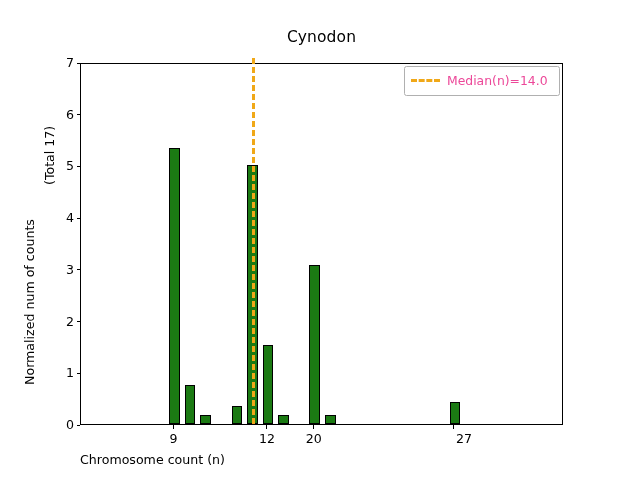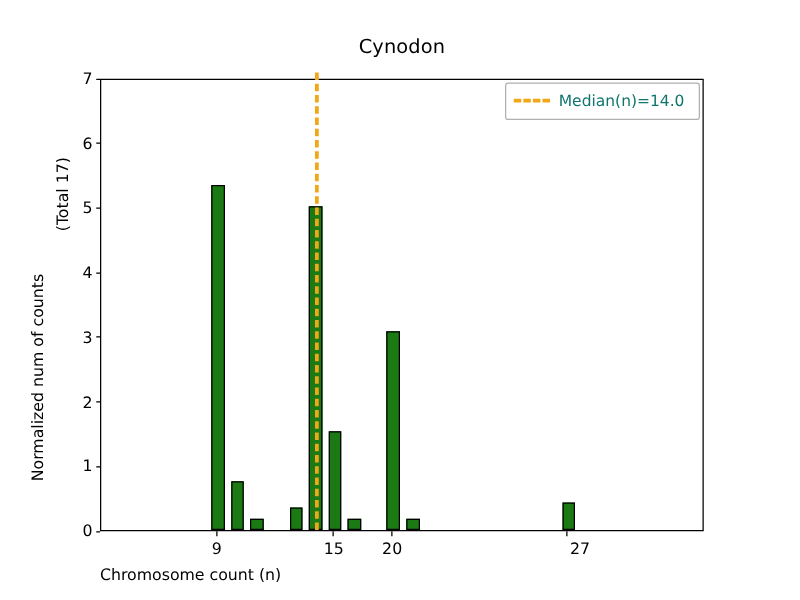--- a/index.html
+++ b/index.html
@@ -88,21 +88,21 @@
     left:404px;top:66px;
     width:156px;
     border:0.9px solid #b0b0b0;
     border-radius:2.5px;
     background:rgba(255,255,255,0.88);
     padding:5px 6px 6px 6px;
     box-sizing:border-box;
   }
   .legend-row{
     display:flex;align-items:center;
-    font-size:12.4px;color:#0f766e;
+    font-size:12.4px;color:#ec4899;
     height:17px;
   }
   .legend-swatch{
     width:29px;height:0;flex:0 0 29px;
     border-top:3.2px dashed #f0a818;
     margin-right:7px;
   }
   .legend-text{white-space:nowrap;}
   .legend-row-2{justify-content:flex-end;padding-right:1px;}
 </style>
@@ -149,21 +149,21 @@
       <div class="ylab" style="top: 158.429px;">5</div>
       <div style="position: absolute; left: 76.5px; top: 114.214px; width: 3.5px; height: 0px; border-top: 1.1px solid rgb(0, 0, 0);"></div>
       <div class="ylab" style="top: 106.714px;">6</div>
       <div style="position: absolute; left: 76.5px; top: 62.5px; width: 3.5px; height: 0px; border-top: 1.1px solid rgb(0, 0, 0);"></div>
       <div class="ylab" style="top: 55px;">7</div>
     </div>
   <div id="xtick-layer">
       <div style="position: absolute; left: 172.984px; top: 425px; width: 0px; height: 3.5px; border-left: 1.1px solid rgb(0, 0, 0);"></div>
       <div class="xlab" style="left: 153.484px;">9</div>
       <div style="position: absolute; left: 266.468px; top: 425px; width: 0px; height: 3.5px; border-left: 1.1px solid rgb(0, 0, 0);"></div>
-      <div class="xlab" style="left: 246.968px;">15</div>
+      <div class="xlab" style="left: 246.968px;">12</div>
       <div style="position: absolute; left: 313.21px; top: 425px; width: 0px; height: 3.5px; border-left: 1.1px solid rgb(0, 0, 0);"></div>
       <div class="xlab" style="left: 293.71px;">20</div>
       <div style="position: absolute; left: 453.435px; top: 425px; width: 0px; height: 3.5px; border-left: 1.1px solid rgb(0, 0, 0);"></div>
       <div class="xlab" style="left: 444px;">27</div>
     </div>
 
   <div id="xaxis-title">Chromosome count (n)</div>
 
   <div id="legend">
     <div class="legend-row">

